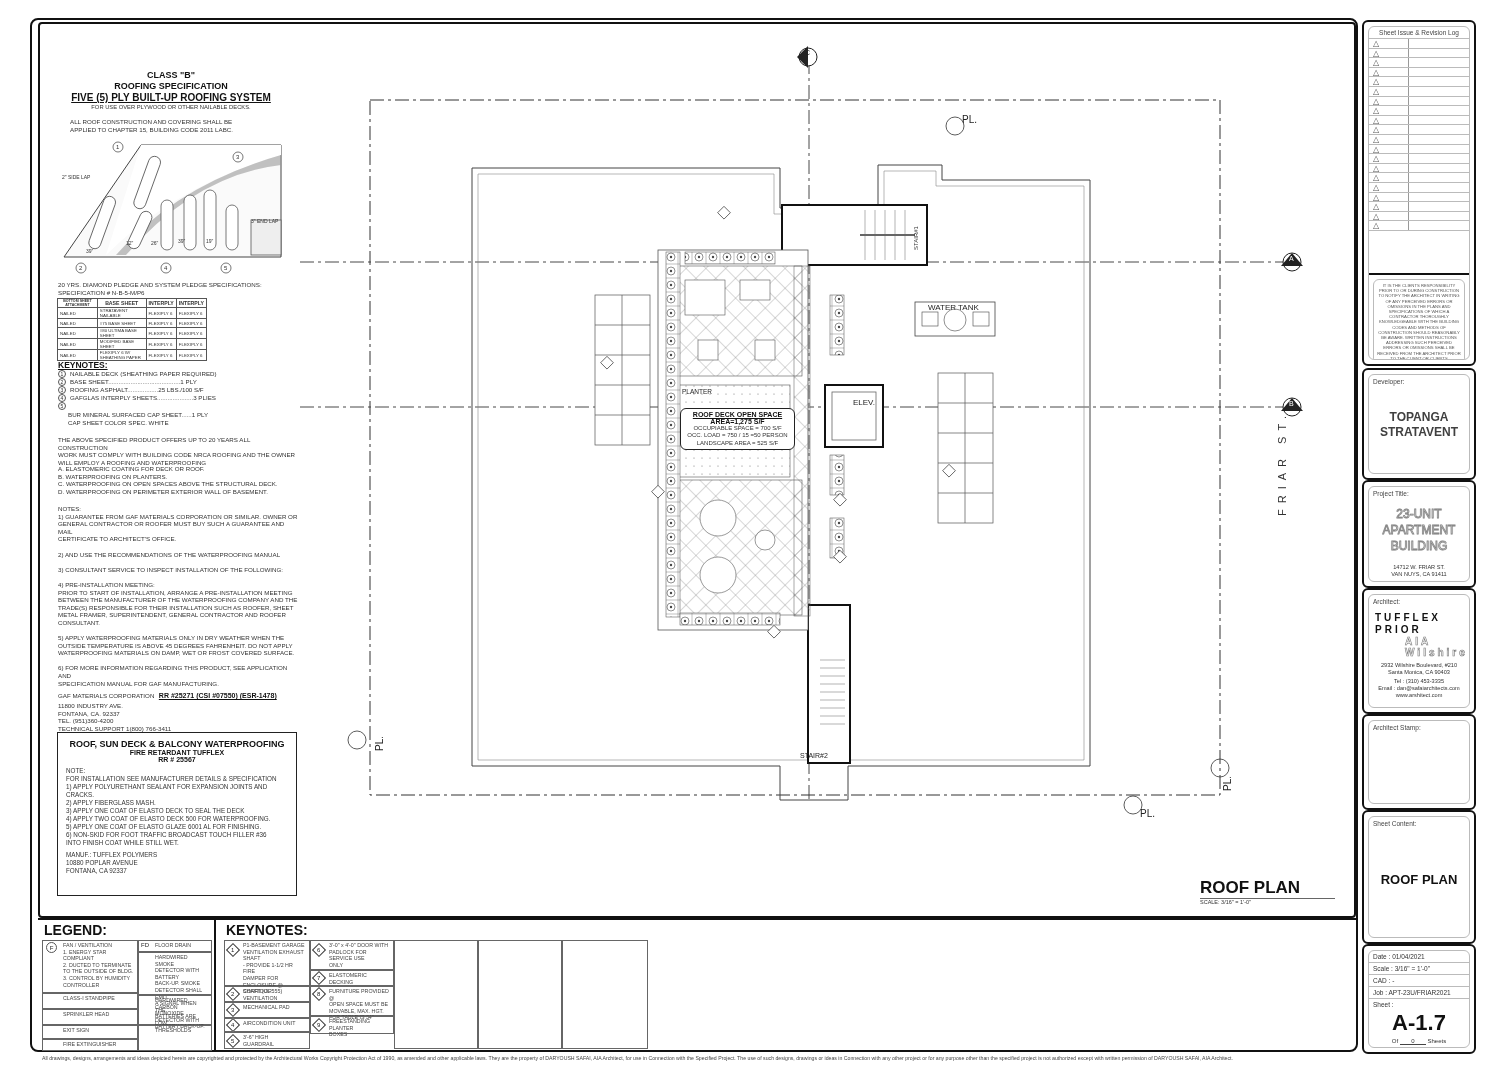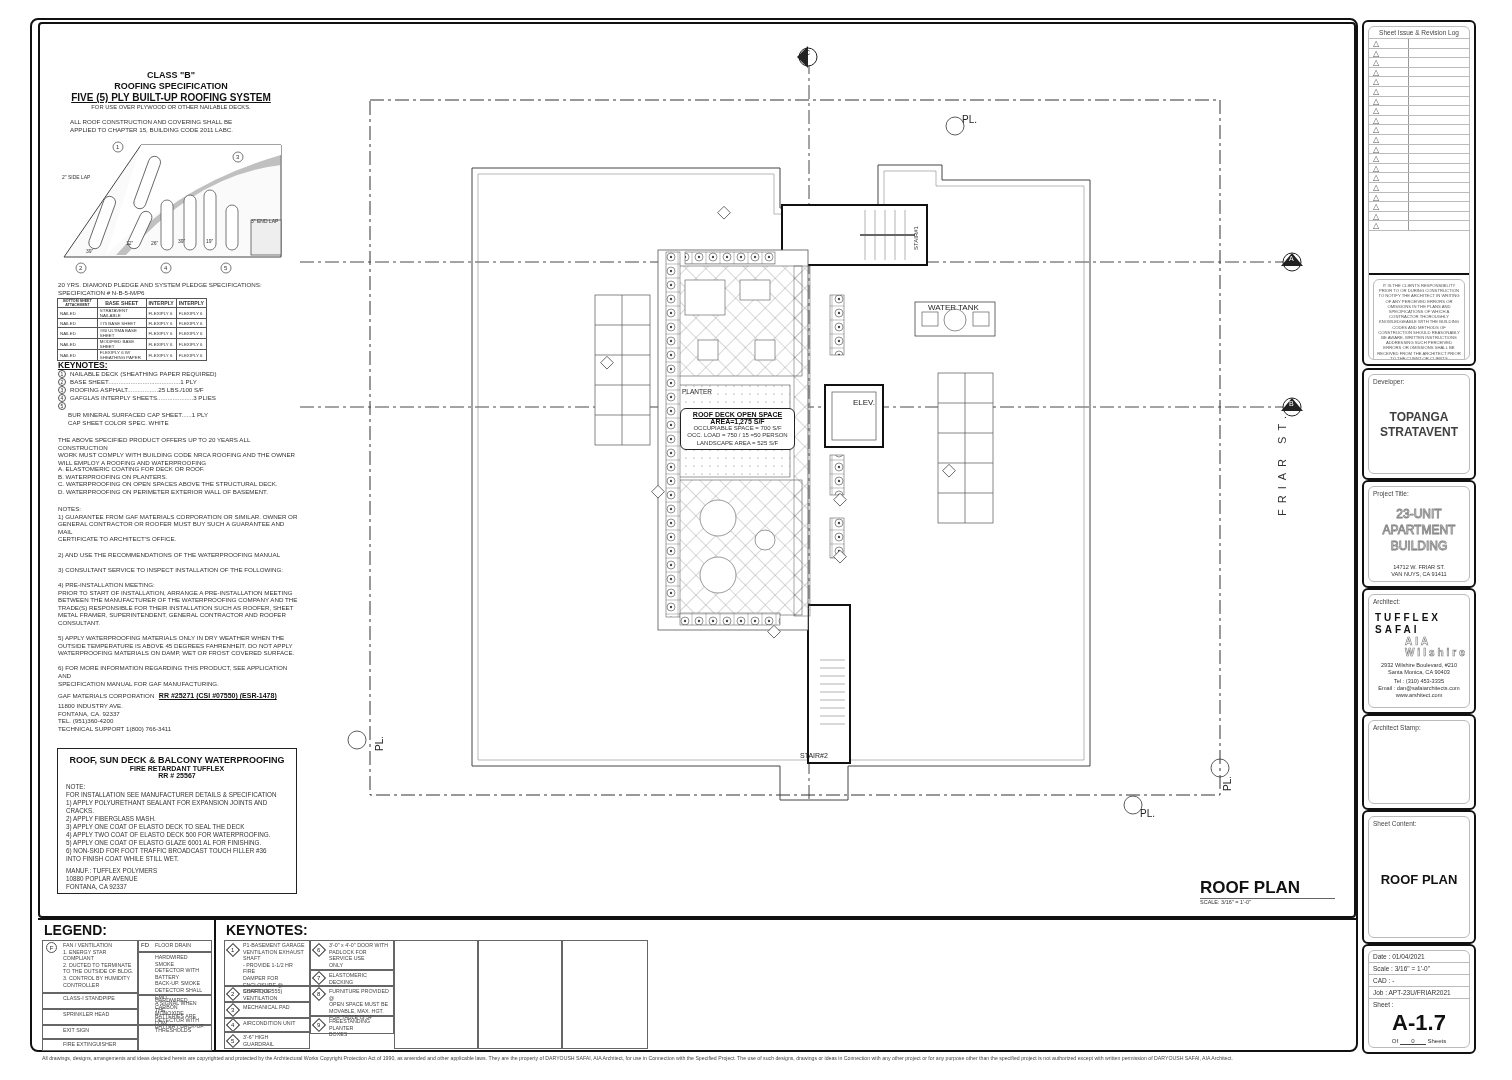--- a/index.html
+++ b/index.html
@@ -204,21 +204,21 @@
 6) FOR MORE INFORMATION REGARDING THIS PRODUCT, SEE APPLICATION AND
 SPECIFICATION MANUAL FOR GAF MANUFACTURING.</div>
 <div class="abs" style="left:58px;top:684px;width:240px;">
   <div><span class="t">GAF MATERIALS CORPORATION</span> <span style="font-weight:bold;font-size:7px;text-decoration:underline;color:#111;">RR #25271 (CSI #07550) (ESR-1478)</span></div>
   <div class="t">11800 INDUSTRY AVE.
 FONTANA, CA. 92337
 TEL. (951)360-4200
 TECHNICAL SUPPORT 1(800) 766-3411</div>
 </div>
 
-<div class="abs box-water" style="left:57px;top:748px;height:146px;">
+<div class="abs box-water" style="left:57px;top:732px;height:164px;">
   <div class="h1">ROOF, SUN DECK &amp; BALCONY WATERPROOFING</div>
   <div class="h2">FIRE RETARDANT TUFFLEX</div>
   <div class="h2">RR # 25567</div>
   <div class="b">NOTE:
 FOR INSTALLATION SEE MANUFACTURER DETAILS &amp; SPECIFICATION
 1) APPLY POLYURETHANT SEALANT FOR EXPANSION JOINTS AND
 CRACKS.
 2) APPLY FIBERGLASS MASH.
 3) APPLY ONE COAT OF ELASTO DECK TO SEAL THE DECK
 4) APPLY TWO COAT OF ELASTO DECK 500 FOR WATERPROOFING.
@@ -600,21 +600,21 @@
     </div>
     <div class="addr" style="margin-top:10px;">14712 W. FRIAR ST.
 VAN NUYS, CA 91411</div>
   </div>
 </div>
 
 <div class="tb" style="top:588px;height:126px;">
   <div class="tb-inner">
     <div class="tb-label">Architect:</div>
     <div class="arch-1" style="margin-top:4px;">TUFFLEX</div>
-    <div class="arch-1">SAFAI</div>
+    <div class="arch-1">PRIOR</div>
     <div class="arch-2" style="padding-left:36px;">AIA</div>
     <div class="arch-2" style="padding-left:36px;">Wilshire</div>
     <div class="addr" style="margin-top:4px;">2932 Wilshire Boulevard, #210
 Santa Monica, CA 90403</div>
     <div class="addr" style="margin-top:2px;">Tel : (310) 453-3335
 Email : dan@safaiarchitects.com
 www.arshitect.com</div>
   </div>
 </div>
 

